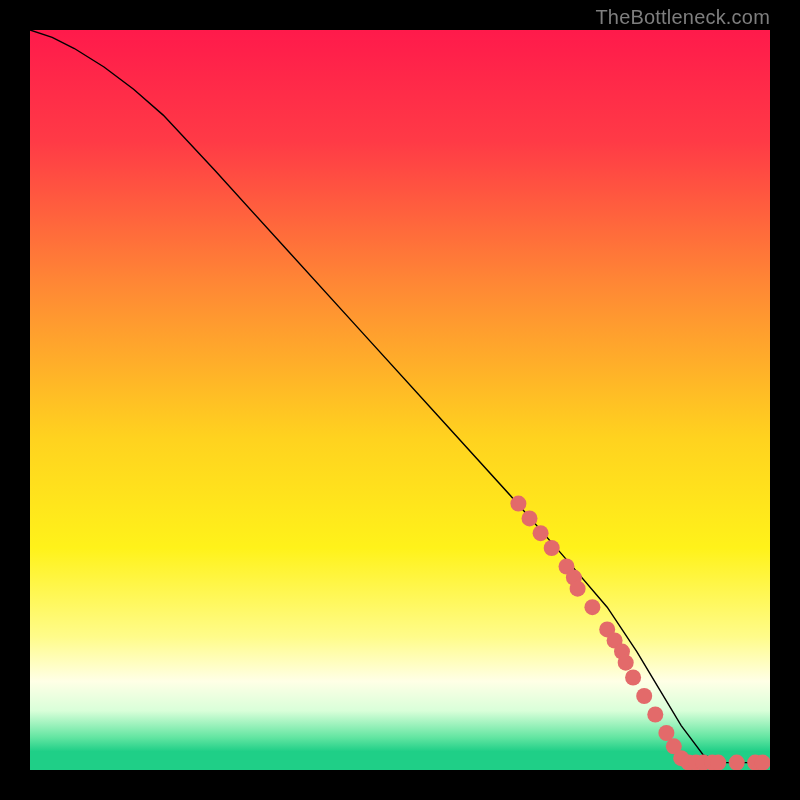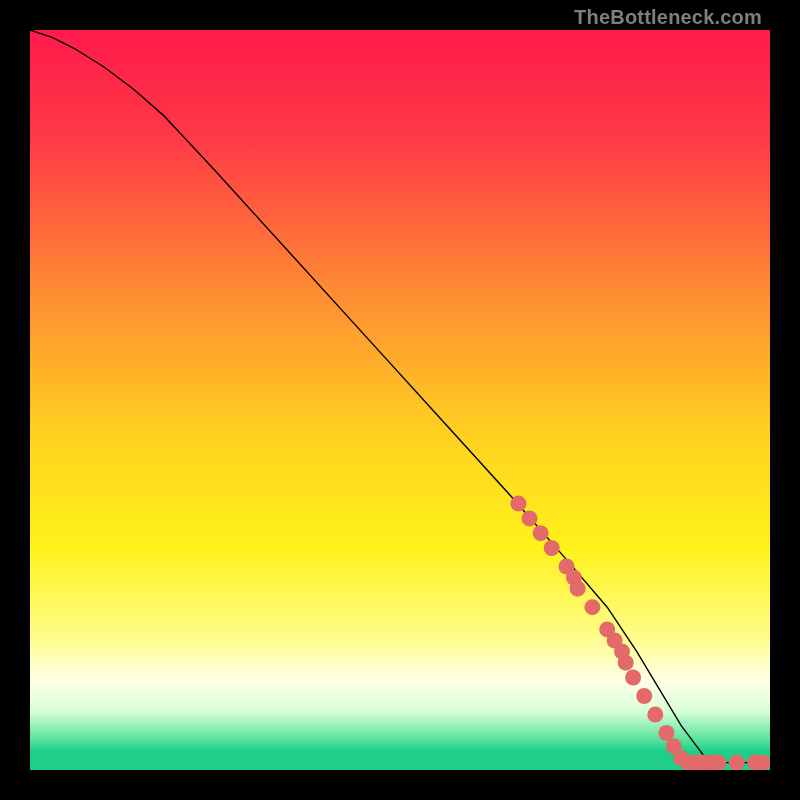--- a/index.html
+++ b/index.html
@@ -21,24 +21,24 @@
   .plot {
     position: absolute;
     left: 0;
     top: 0;
     width: 740px;
     height: 740px;
   }
   .watermark {
     position: absolute;
     top: 6px;
-    right: 38px;
+    right: 30px;
     color: #7e7e7e;
     font-size: 20px;
-    font-weight: 700;
+    font-weight: 400;
     letter-spacing: 0.2px;
   }
   svg { display: block; }
 </style>
 </head>
 <body>
 
 <div class="watermark">TheBottleneck.com</div>
 
 <div class="frame">

